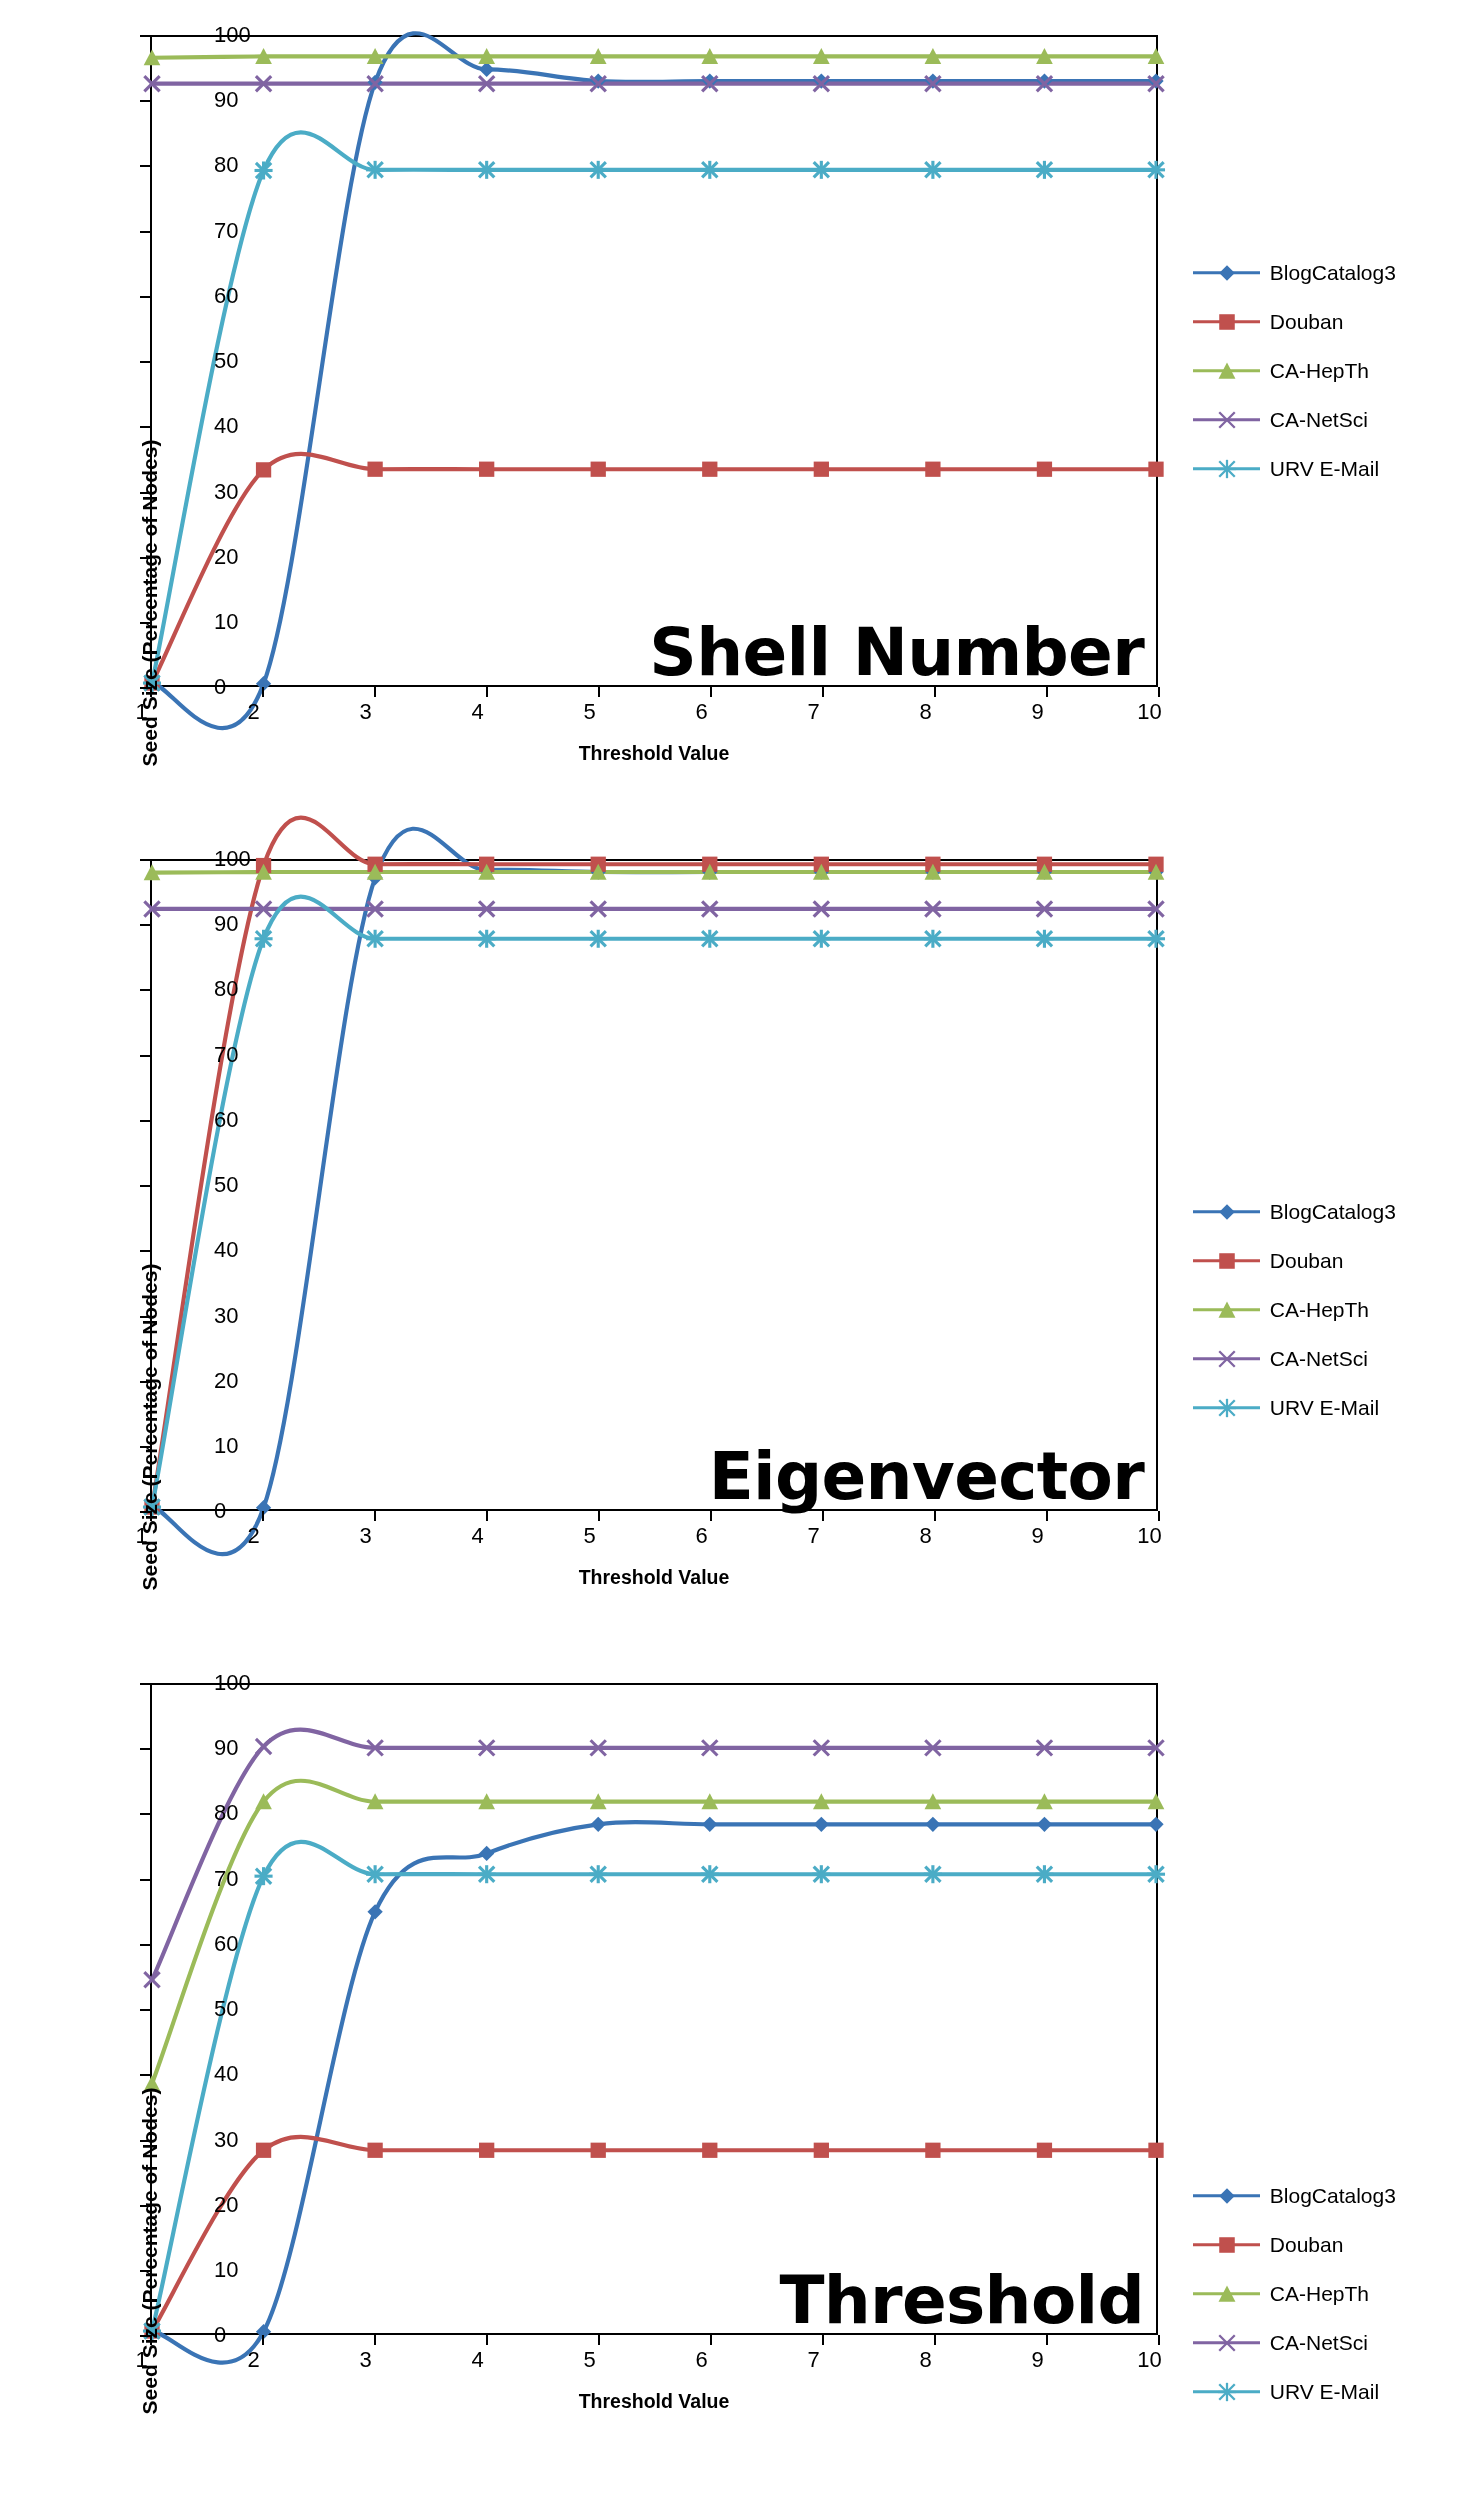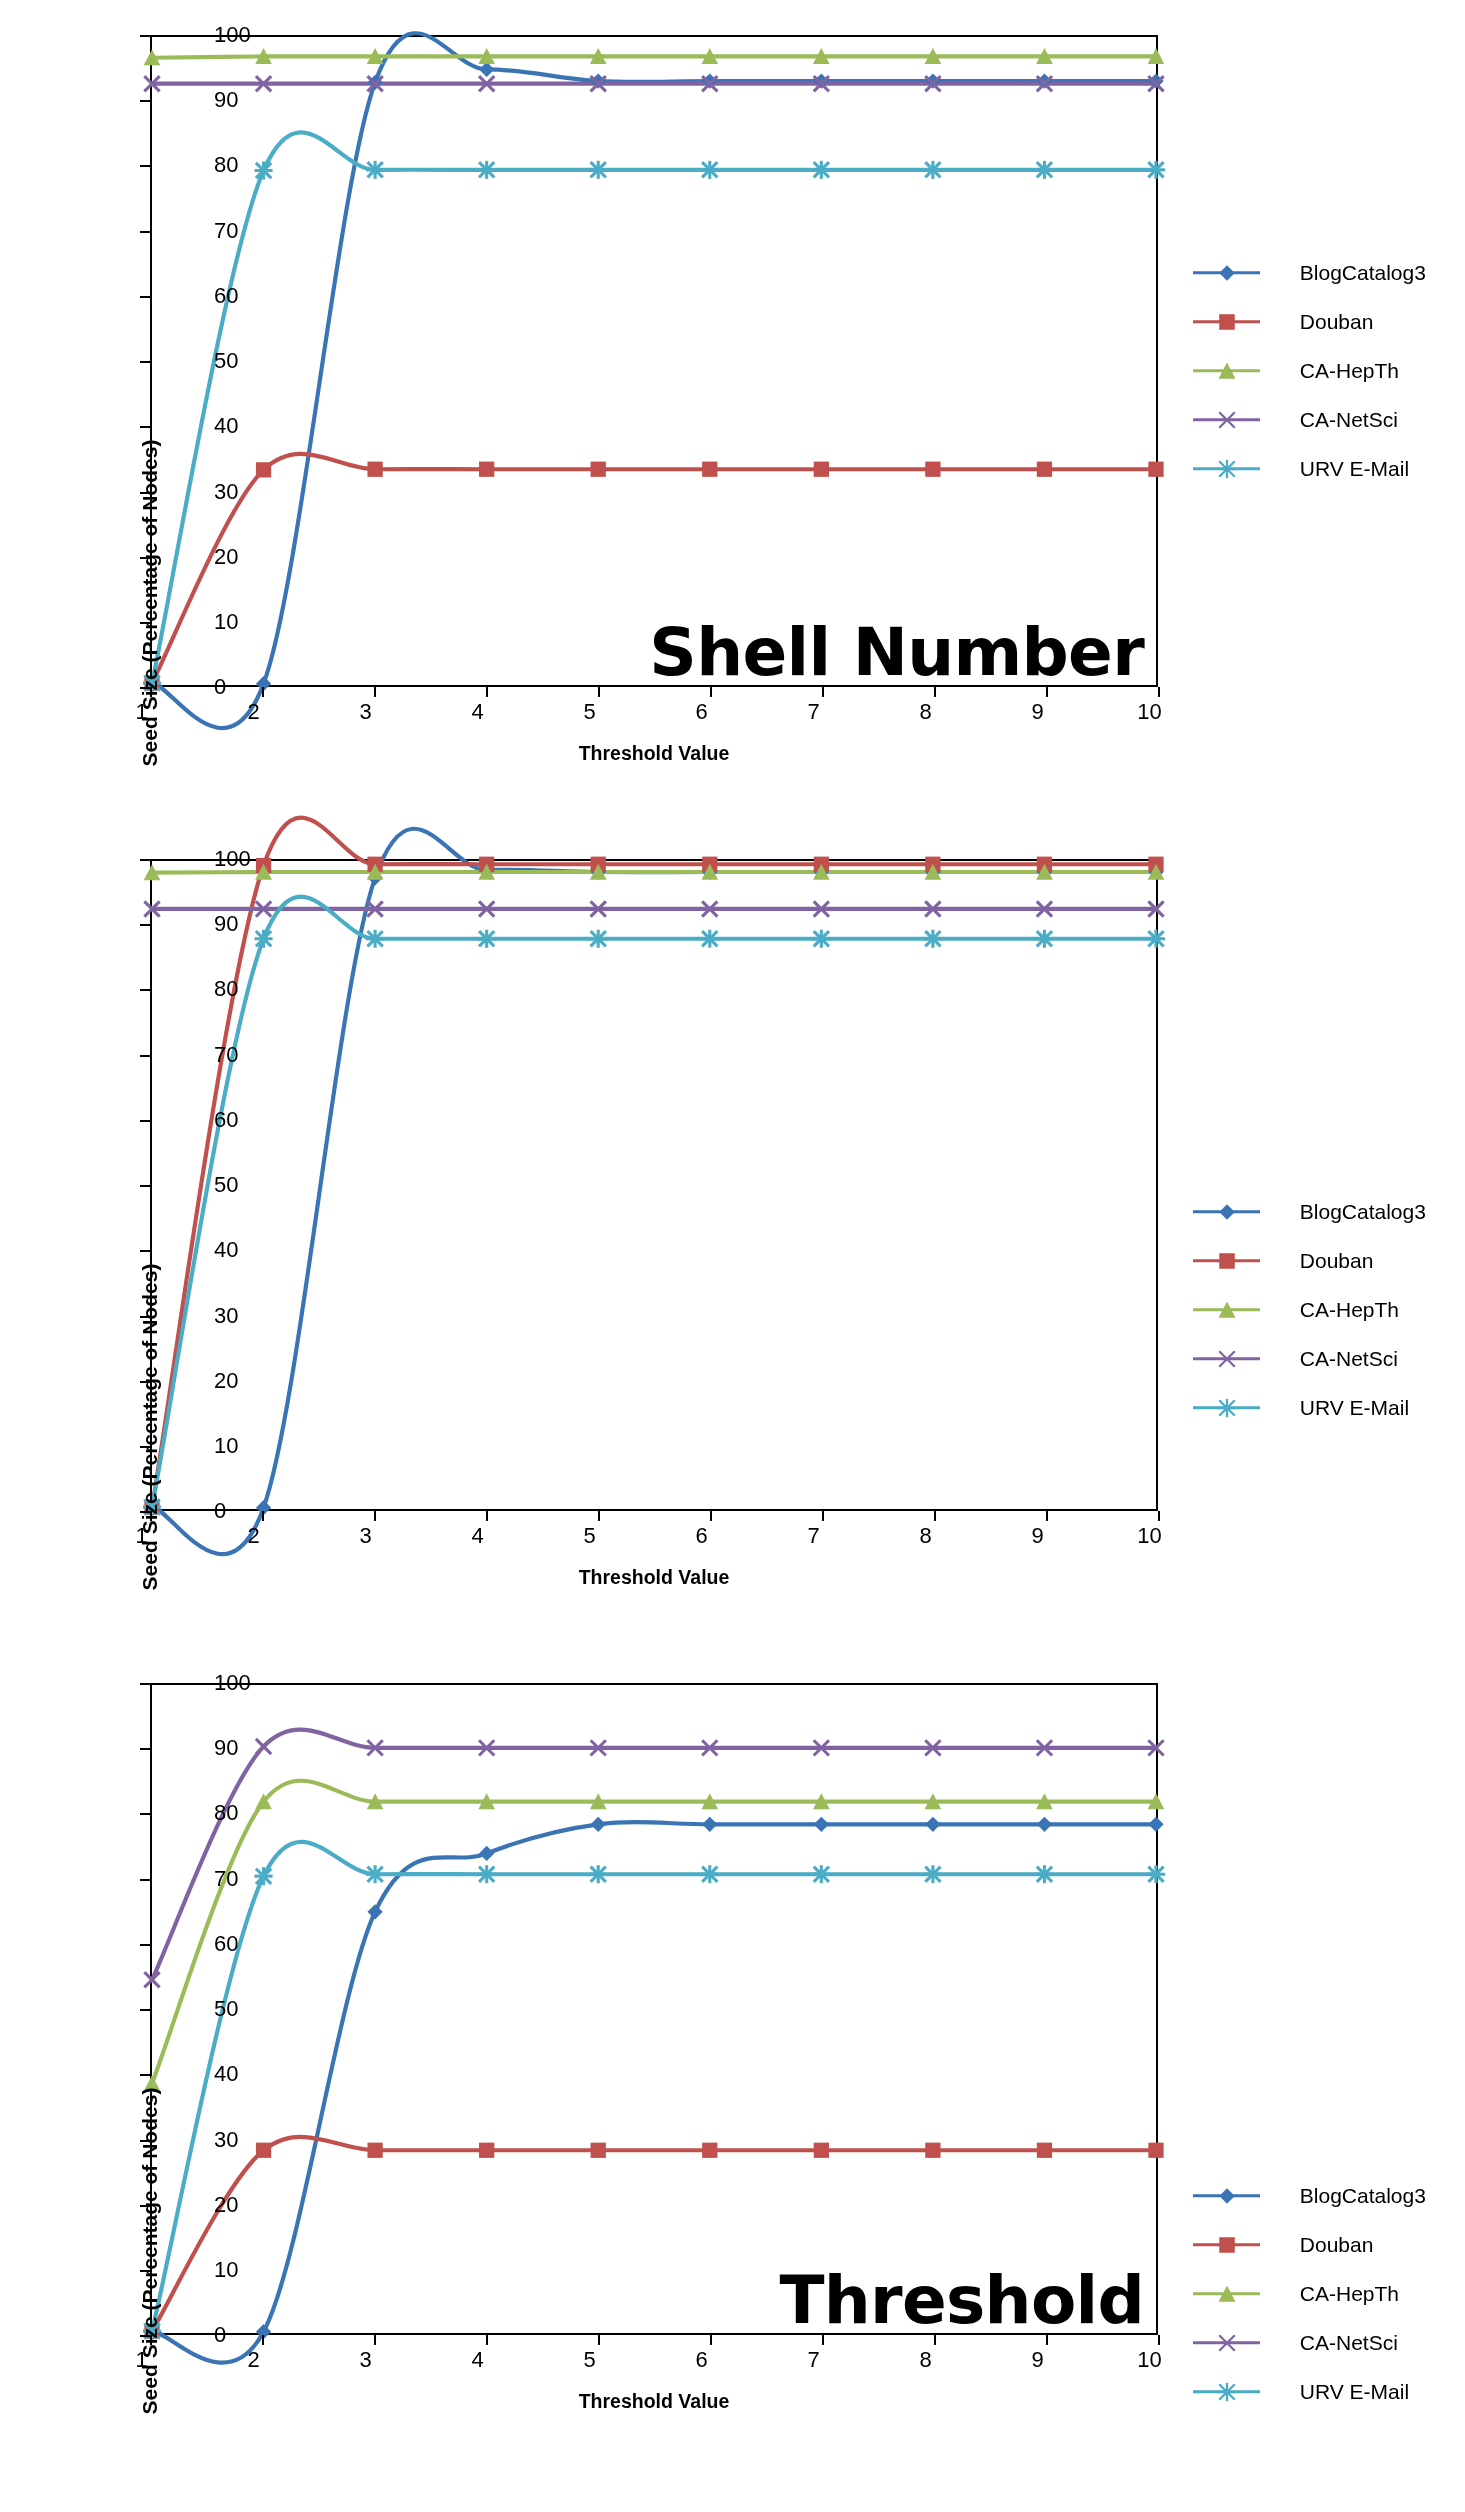--- a/index.html
+++ b/index.html
@@ -104,21 +104,20 @@
   
   .legend {
     position: absolute;
     left: 1193px;
     width: 265px;
   }
   .legend-row {
     display: flex;
     align-items: center;
     height: 49px;
-    gap: 30px;
   }
   .legend-swatch {
     width: 67px;
     height: 18px;
     position: relative;
     flex: 0 0 auto;
   }
   .legend-line {
     position: absolute;
     left: 0;
@@ -567,20 +566,21 @@
         <div class="tick-mark-x" style="left: 822px; top: 680px;"></div>
         <div class="xtick" style="left: 934px;">8</div>
         <div class="tick-mark-x" style="left: 934px; top: 680px;"></div>
         <div class="xtick" style="left: 1046px;">9</div>
         <div class="tick-mark-x" style="left: 1046px; top: 680px;"></div>
         <div class="xtick" style="left: 1158px;">10</div>
         <div class="tick-mark-x" style="left: 1158px; top: 680px;"></div>
         <div class="x-axis-title" style="left: 150px; top: 735px;">Threshold Value</div>
         <div style="position: absolute; left: -338px; top: 340px; width: 488px; text-align: center; font-size: 21px; font-weight: bold; transform-origin: 50% 50%; transform: translateX(244px) rotate(-90deg) translateX(-244px);">Seed Size (Percentage of Nodes)</div>
       </div>
+    <div class="panel-title">Eigenvector</div>
     <div class="legend" id="legend-1" style="top: 356px;">
         <div class="legend-row">
           <div class="legend-swatch">
             <div class="legend-line" style="background: rgb(58, 116, 181);"></div>
             <svg width="24" height="24" class="legend-mark" viewBox="0 0 34 34">
               <polygon points="17,6 28,17 17,28 6,17" fill="#3a74b5"></polygon>
             </svg>
           </div>
           <div class="legend-label">BlogCatalog3</div>
         </div>

